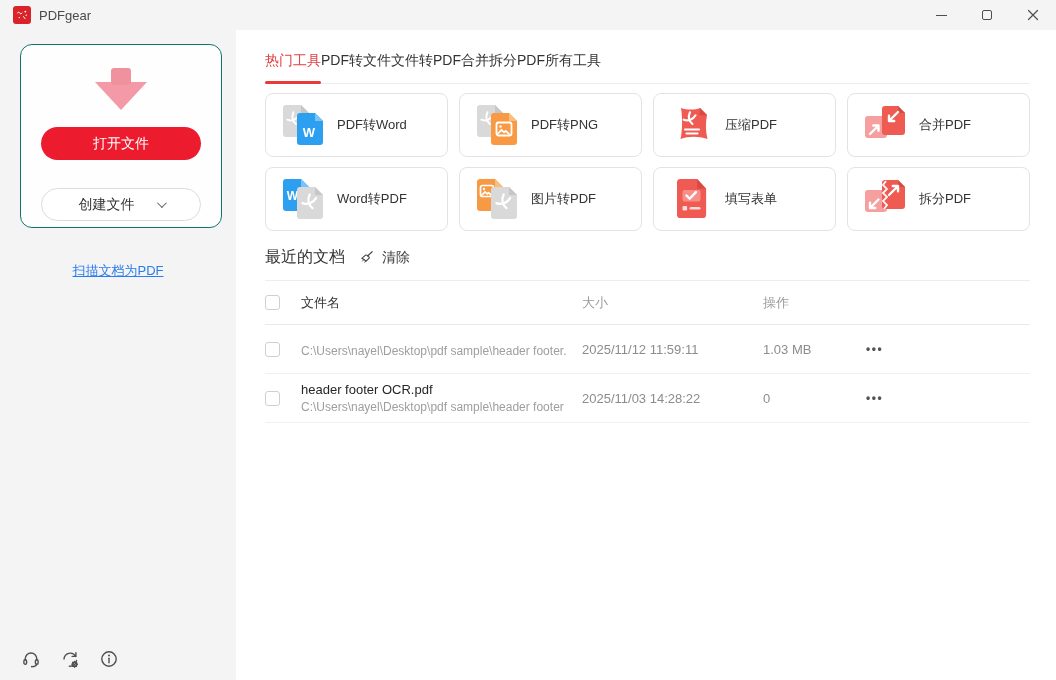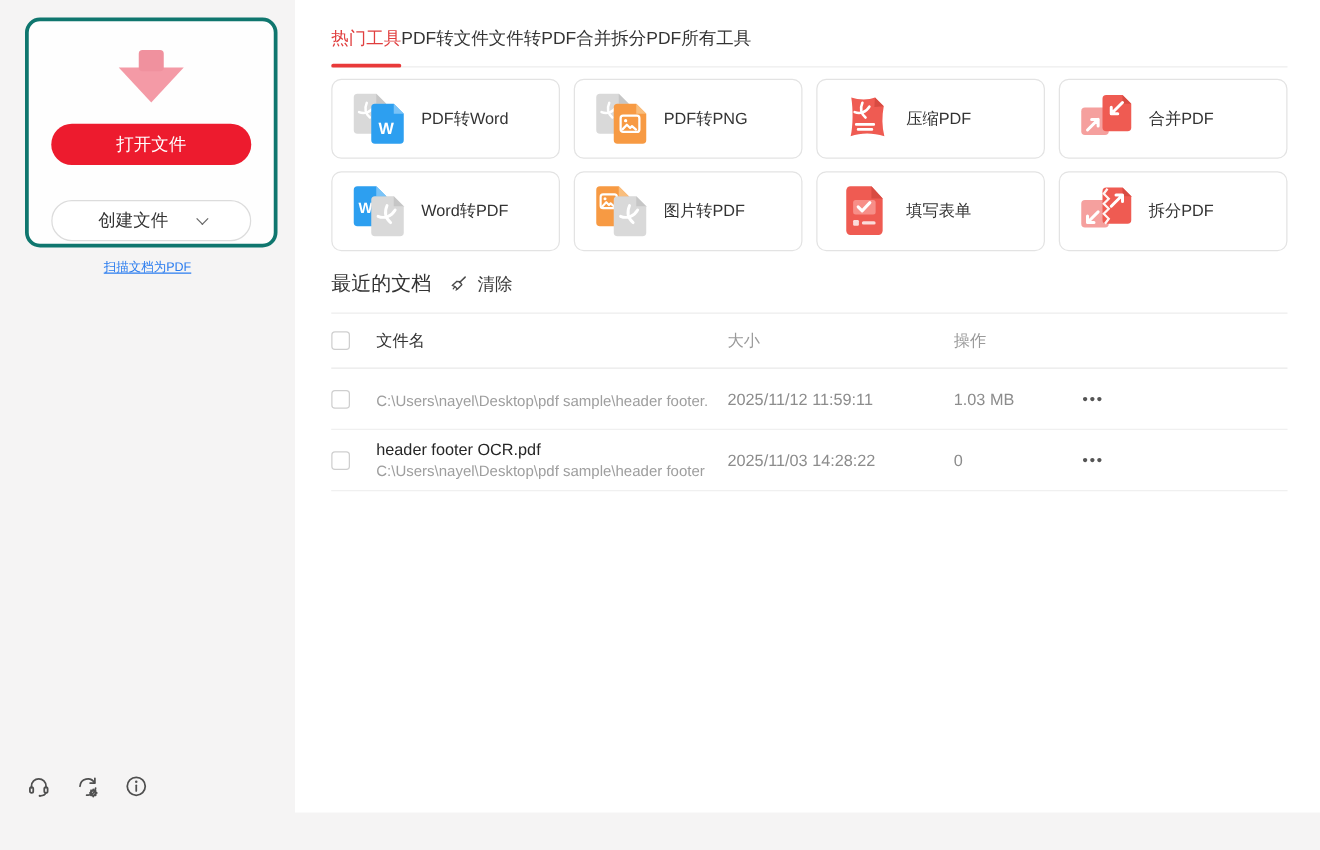--- a/index.html
+++ b/index.html
@@ -15,26 +15,26 @@
   .win-btn { width:46px; height:30px; display:flex; align-items:center; justify-content:center; cursor:pointer; }
   .glyph-min { width:11px; height:0; border-top:1.2px solid #4e4e4e; }
   .glyph-max { width:10px; height:10px; border:1.2px solid #4e4e4e; border-radius:2px; }
 
   
   .body-row { display:flex; height:650px; }
   .sidebar { width:236px; position:relative; background:#f5f4f4; flex:0 0 auto; }
   .main { flex:1; background:#ffffff; padding:22px 26px 0 29px; }
 
   
-  .side-card { width:202px; margin:14px auto 0 20px; height:184px; background:#fefefe; border:3px solid #0f766e; border-radius:12px; display:flex; flex-direction:column; align-items:center; }
+  .side-card { width:202px; margin:14px auto 0 20px; height:184px; background:#fefefe; border:1px solid #0f766e; border-radius:12px; display:flex; flex-direction:column; align-items:center; }
   .arrow-wrap { margin-top:18px; height:52px; display:flex; align-items:center; }
   .btn-open { width:160px; height:33px; margin-top:12px; border:none; border-radius:17px; background:#ed1b2e; color:#fff; font-size:14px; cursor:pointer; font-family:inherit; }
   .btn-create { width:160px; height:33px; margin-top:28px; border:1px solid #dcdcdc; border-radius:17px; background:#fff; color:#333; font-size:14px; cursor:pointer; font-family:inherit; display:flex; align-items:center; justify-content:center; gap:22px; }
   .chev { width:7px; height:7px; border-right:1.4px solid #666; border-bottom:1.4px solid #666; transform:rotate(45deg) translateY(-2px); }
-  .scan-link { display:block; margin-top:9px; text-align:center; font-size:10px; color:#2a7cef; text-decoration:underline; cursor:pointer; }
+  .scan-link { display:block; margin-top:34px; text-align:center; font-size:13px; color:#2a7cef; text-decoration:underline; cursor:pointer; }
   .side-foot { position:absolute; left:20px; bottom:10px; display:flex; gap:17px; }
   .foot-ic { width:22px; height:22px; display:flex; align-items:center; justify-content:center; cursor:pointer; }
 
   
   .tabs { display:flex; border-bottom:1px solid #ededed; }
   .tab { position:relative; font-size:14px; color:#333; padding-bottom:13px; cursor:pointer; white-space:nowrap; }
   .tab.active { color:#e03e3e; }
   .tab.active::after { content:""; position:absolute; left:0; right:0; bottom:-1px; height:3px; border-radius:2px; background:#e93a3a; }
 
   
@@ -61,20 +61,45 @@
   .f-time, .f-size { font-size:13px; color:#8c8c8c; }
   .more-btn { font-size:12px; font-weight:bold; letter-spacing:1.5px; color:#555; cursor:pointer; width:30px; }
 
   .ic-stroke { stroke:#4f4f4f; stroke-width:1.4; fill:none; stroke-linecap:round; stroke-linejoin:round; }
 </style>
 </head>
 <body>
 
 <div class="window">
 
+  <div class="titlebar">
+    <div class="app-logo">
+      <svg width="18" height="18" viewBox="0 0 18 18">
+        <path d="M4.5 7 q1.2 -2.2 2.2 0 t2.2 0" stroke="#fff" stroke-width="1" fill="none" stroke-linecap="round"></path>
+        <circle cx="12.3" cy="5.6" r="0.9" fill="#fff"></circle>
+        <circle cx="13.2" cy="9.2" r="0.7" fill="#fff"></circle>
+        <circle cx="6.3" cy="11.6" r="0.7" fill="#fff"></circle>
+        <path d="M10.5 10.5 l1.6 2.2" stroke="#fff" stroke-width="0.9" stroke-linecap="round"></path>
+      </svg>
+    </div>
+    <span class="app-title">PDFgear</span>
+    <div class="win-controls">
+      <div class="win-btn">
+          <span class="glyph-min"></span>
+        </div>
+      <div class="win-btn">
+          <span class="glyph-max"></span>
+        </div>
+      <div class="win-btn">
+        <svg width="12" height="12" viewBox="0 0 12 12">
+          <path d="M1.5 1.5 L10.5 10.5 M10.5 1.5 L1.5 10.5" stroke="#4e4e4e" stroke-width="1.2" stroke-linecap="round"></path>
+        </svg>
+      </div>
+    </div>
+  </div>
 
   <div class="body-row">
 
     <div class="sidebar">
       <div class="side-card">
         <div class="arrow-wrap">
           <svg width="66" height="50" viewBox="0 0 66 50">
             <path d="M7 18 L59 18 L33 46 Z" fill="#f49aa6"></path>
             <rect x="23" y="4" width="20" height="17" rx="3" fill="#f0919e"></rect>
           </svg>

